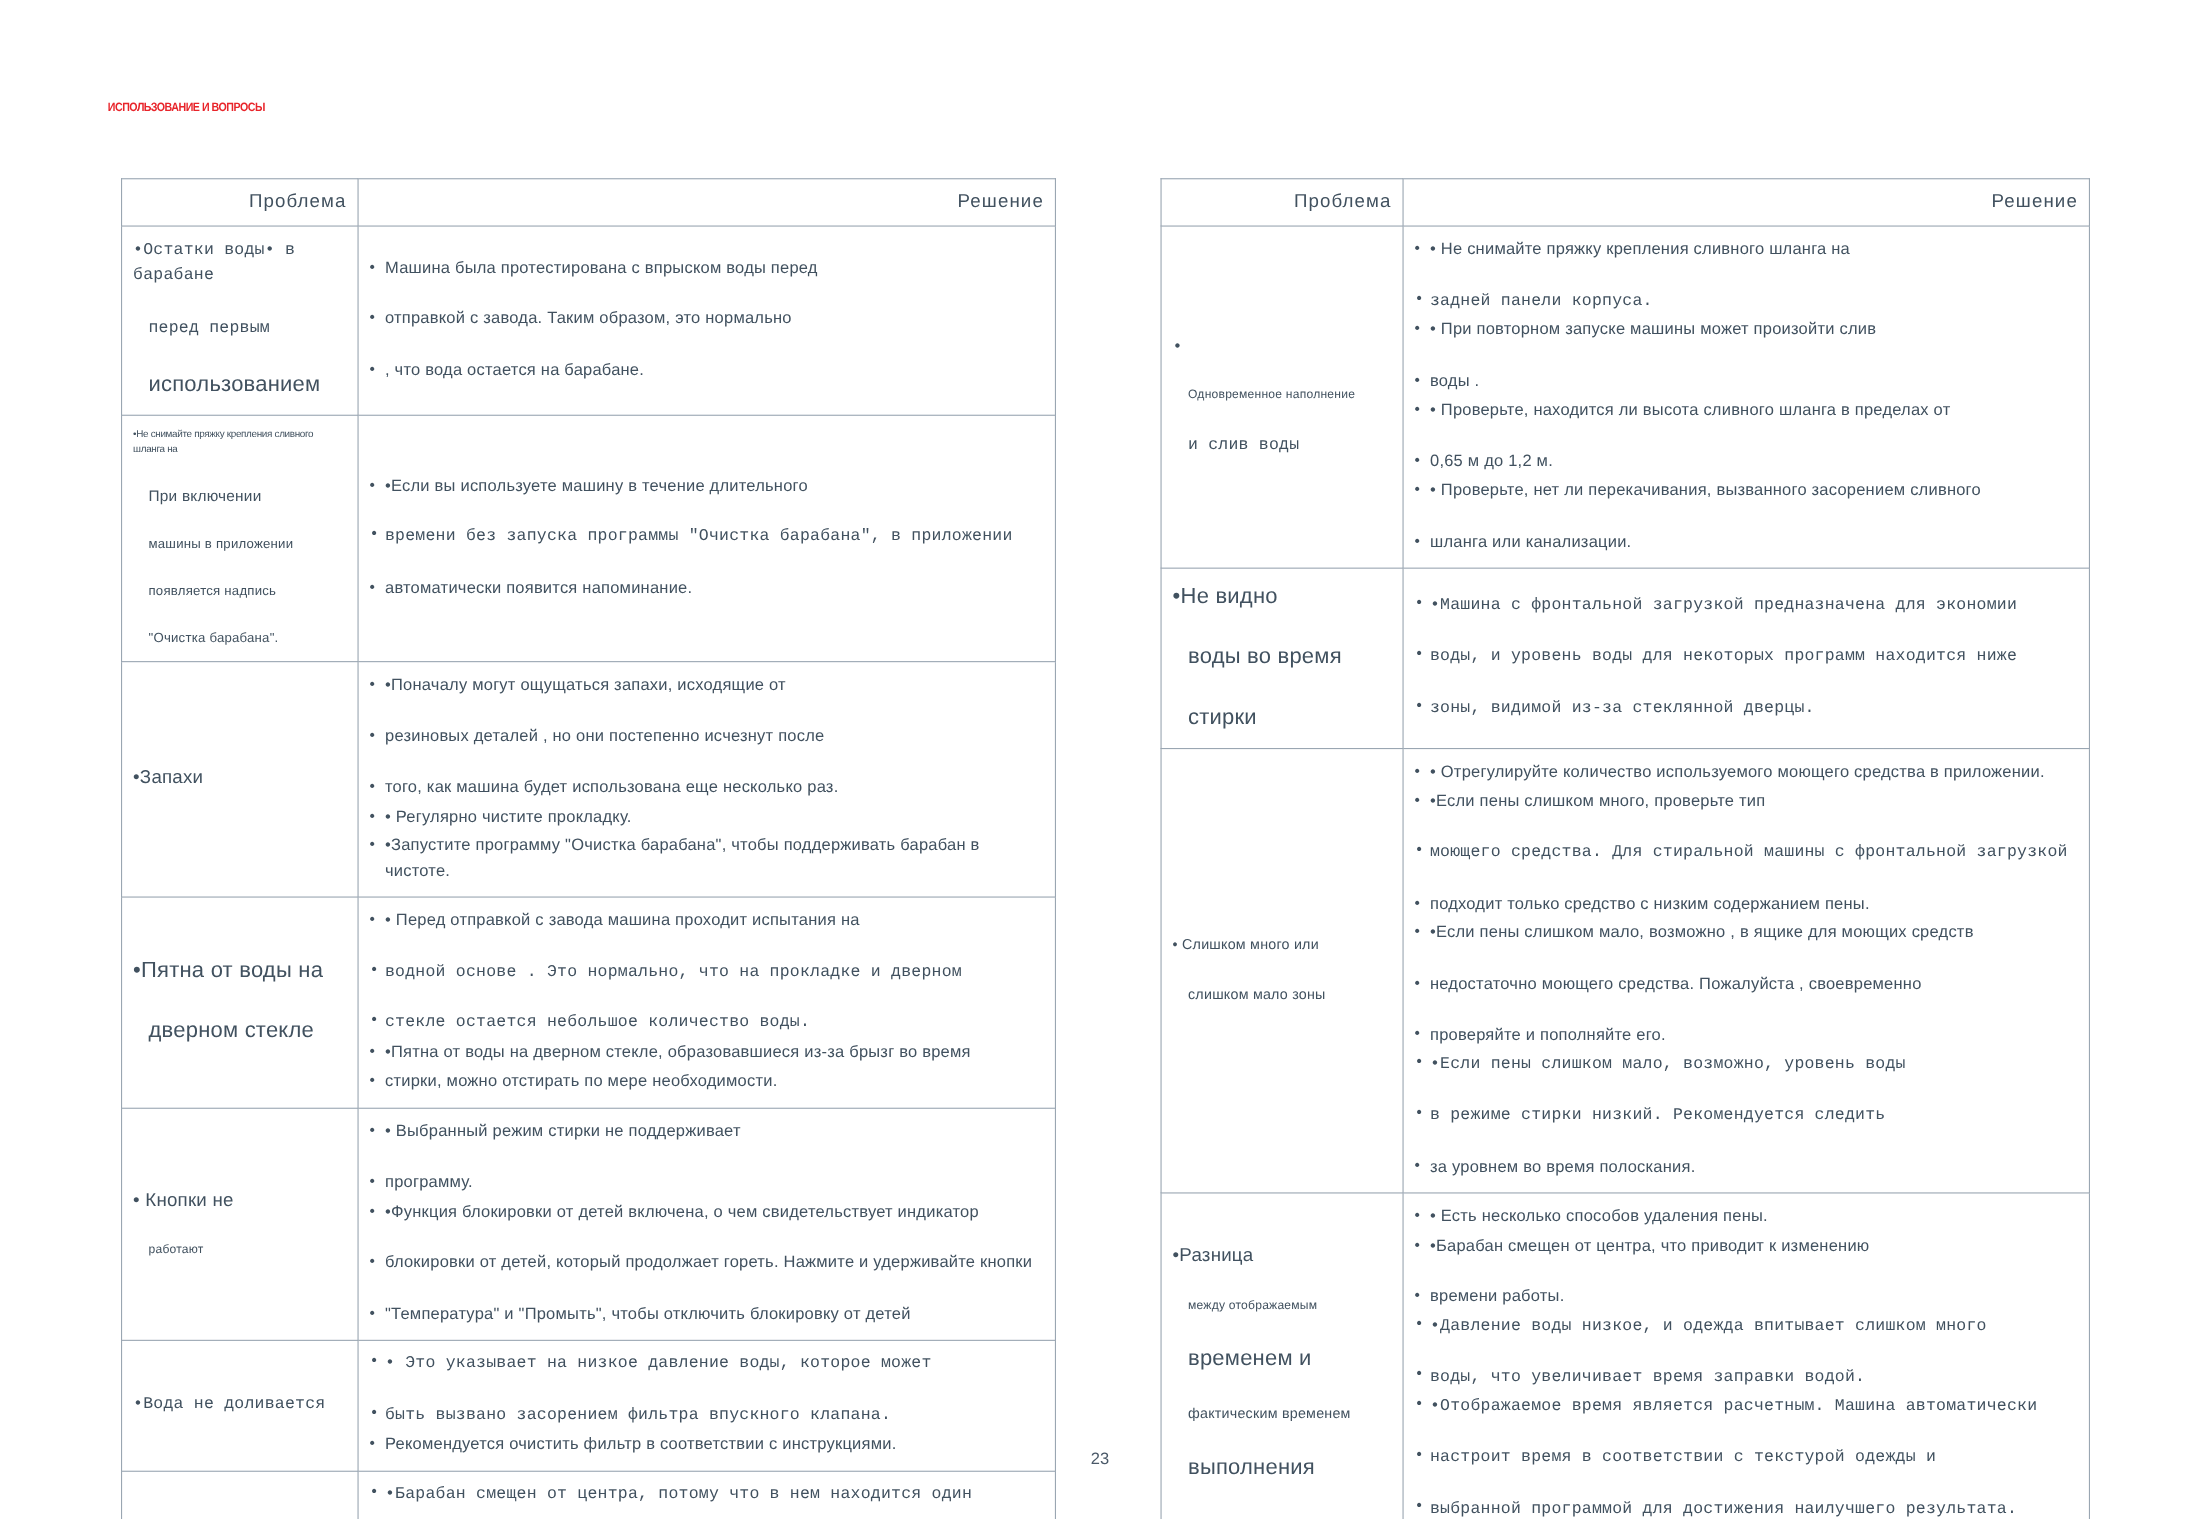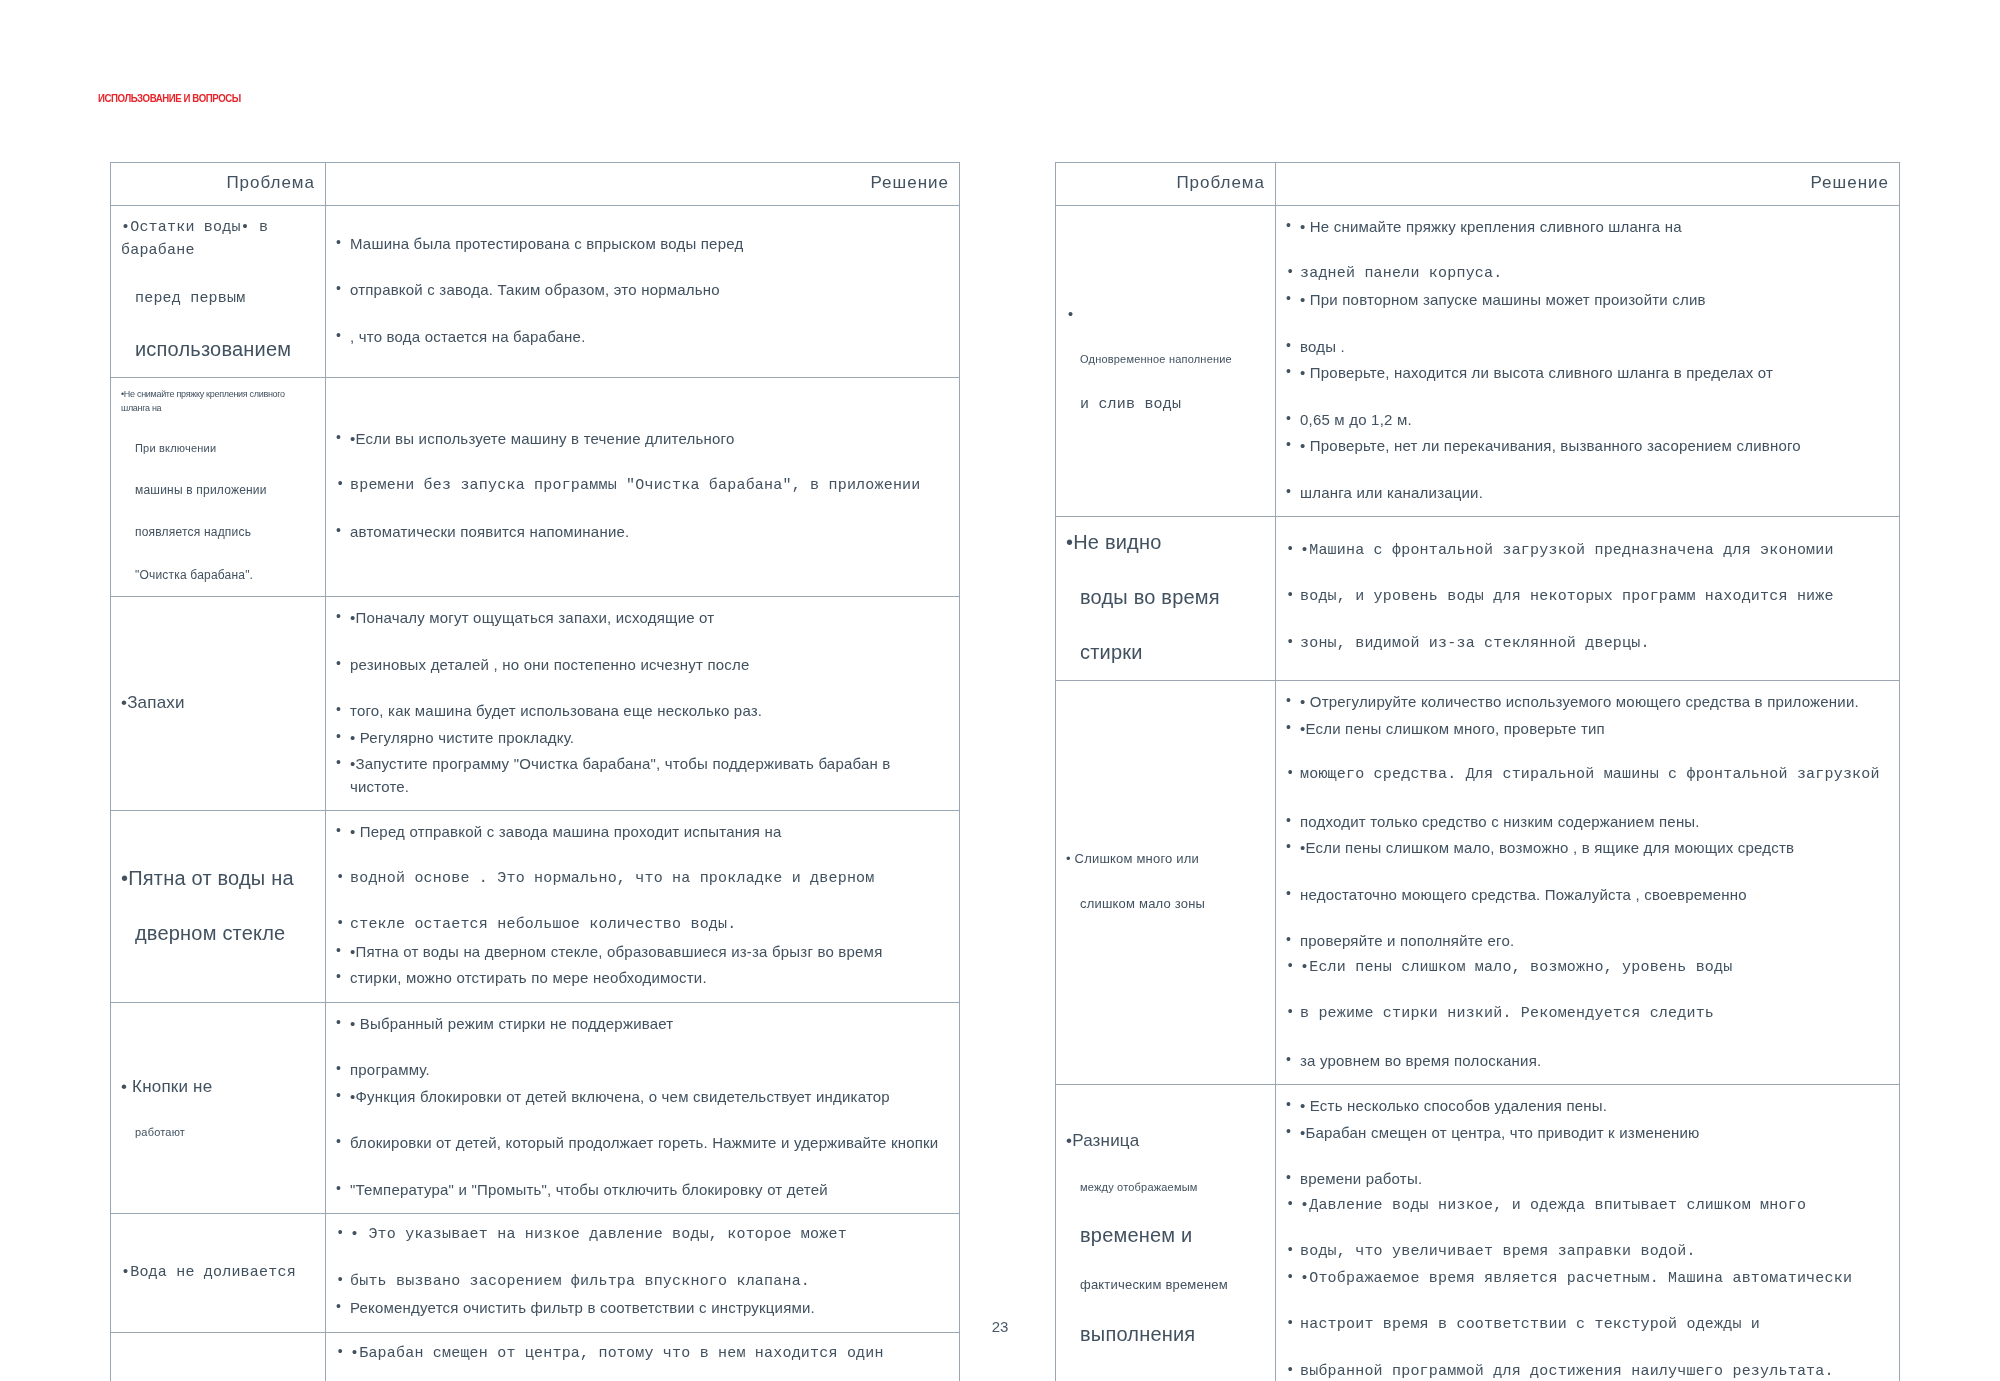--- a/index.html
+++ b/index.html
@@ -101,21 +101,21 @@
   ul.sol > li:last-child { margin-bottom: 0; }
 
   .nb li::before { content: ""; }
   .nb li { padding-left: 0; }
 
   
   .t18 { font-size: 18px; }
   .t17 { font-size: 17px; }
   .t16 { font-size: 20px; }
   .t15 { font-size: 15px; font-family: Liberation Mono, monospace; }
-  .t14 { font-size: 11px; }
+  .t14 { font-size: 14px; }
   .t13 { font-size: 13px; }
   .t12 { font-size: 12px; }
   .t11 { font-size: 11px; }
   .t10 { font-size: 10px; }
   .t9  { font-size: 9px; }
   .tight { letter-spacing: -0.3px; }
 
   .ind { display: block; padding-left: 14px; margin-top: 24px; }
 
   .page-number {

